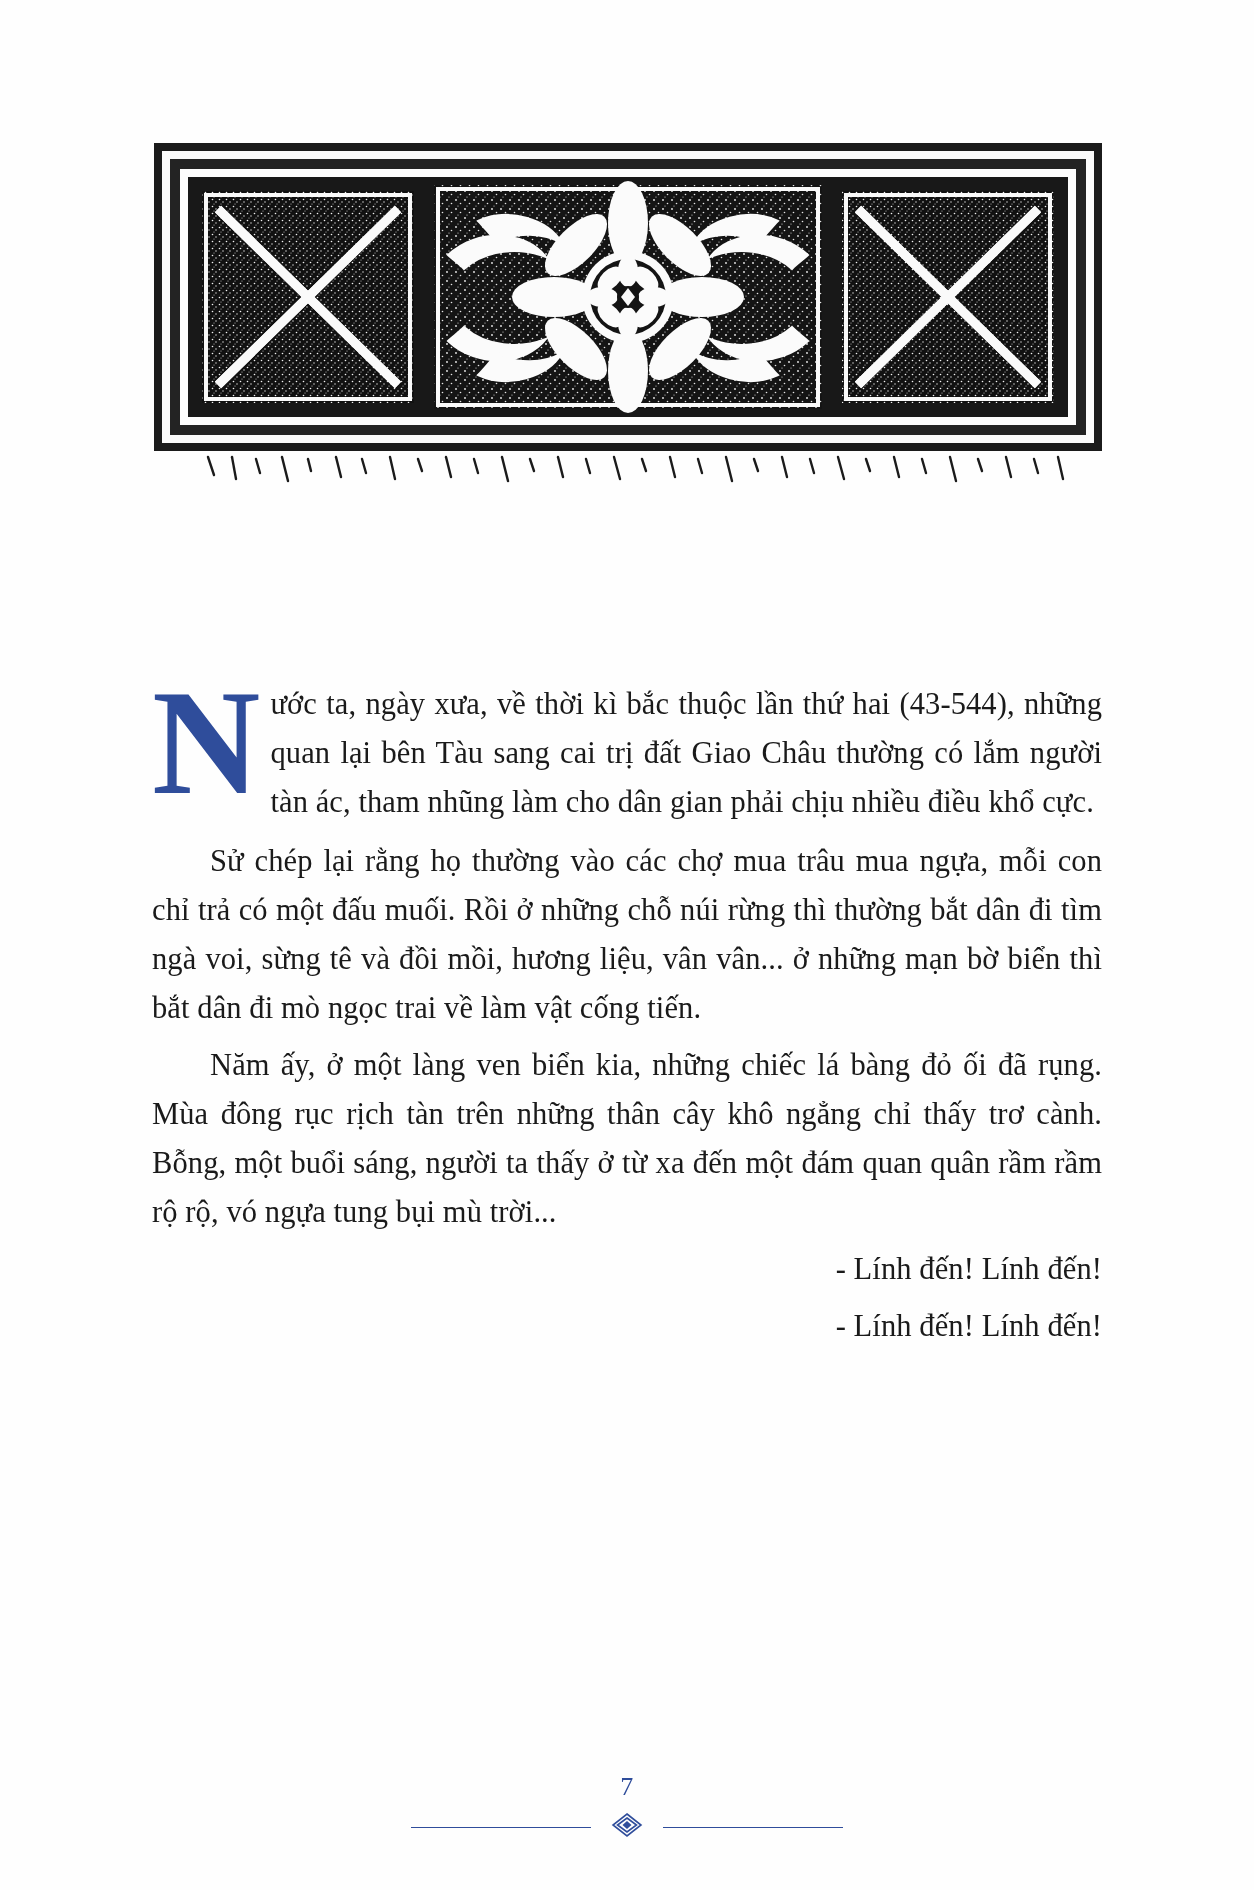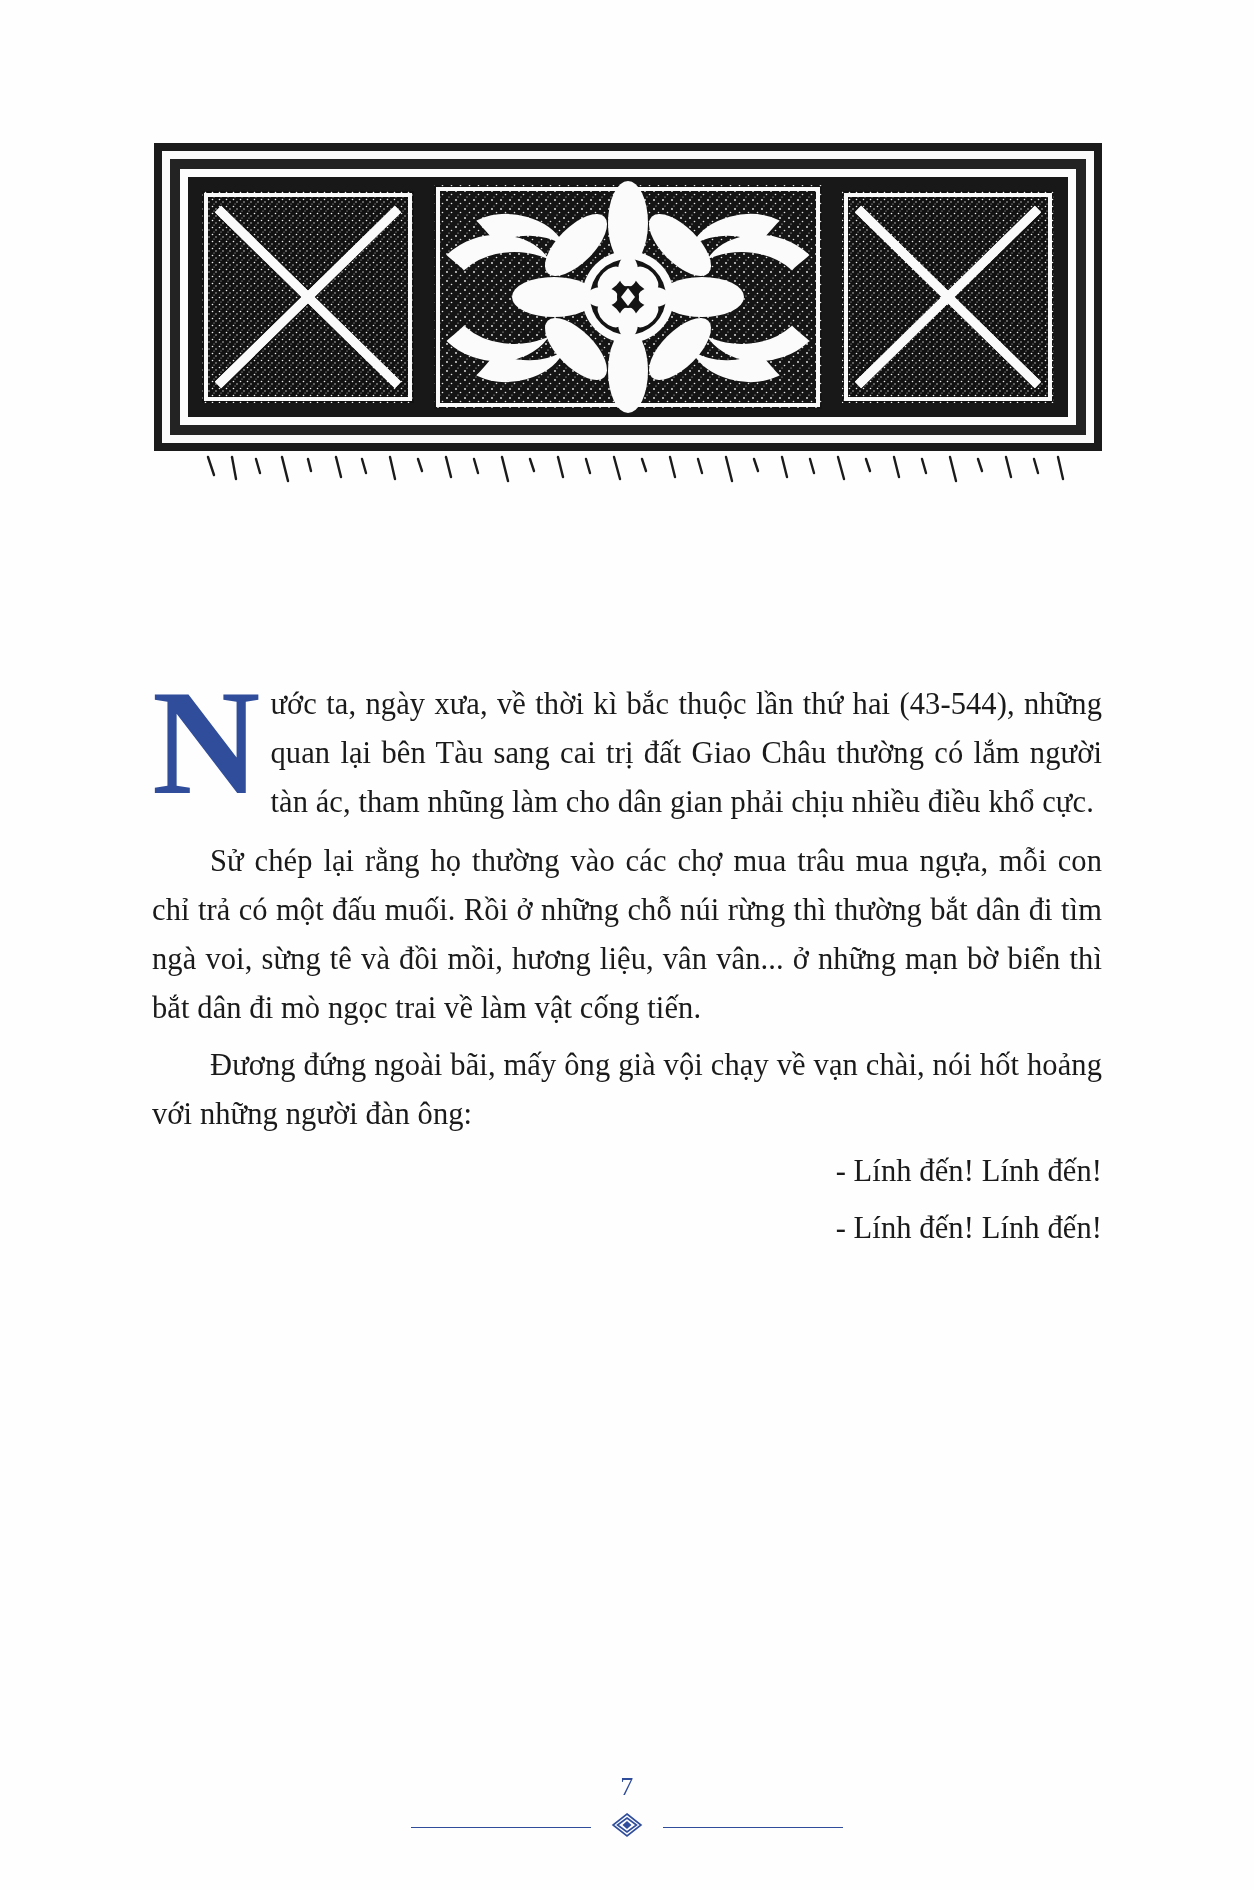--- a/index.html
+++ b/index.html
@@ -252,22 +252,22 @@
   </div>
 
   <div class="content">
 
     <p class="para first dropcap-wrap">
       <span class="dropcap">N</span><span>ước ta, ngày xưa, về thời kì bắc thuộc lần thứ hai (43-544), những quan lại bên Tàu sang cai trị đất Giao Châu thường có lắm người tàn ác, tham nhũng làm cho dân gian phải chịu nhiều điều khổ cực.</span>
     </p>
 
     <p class="para">Sử chép lại rằng họ thường vào các chợ mua trâu mua ngựa, mỗi con chỉ trả có một đấu muối. Rồi ở những chỗ núi rừng thì thường bắt dân đi tìm ngà voi, sừng tê và đồi mồi, hương liệu, vân vân... ở những mạn bờ biển thì bắt dân đi mò ngọc trai về làm vật cống tiến.</p>
 
-
-    <p class="para">Đương đứng ngoài bãi, mấy ông già vội chạy về vạn chài, nói hốt hoảng với những người đàn ông:</p>
+    <p class="para">Năm ấy, ở một làng ven biển kia, những chiếc lá bàng đỏ ối đã rụng. Mùa đông rục rịch tàn trên những thân cây khô ngẳng chỉ thấy trơ cành. Bỗng, một buổi sáng, người ta thấy ở từ xa đến một đám quan quân rầm rầm rộ rộ, vó ngựa tung bụi mù trời...</p>
+
 
     <p class="para dialogue">- Lính đến! Lính đến!</p>
 
 
     <p class="para dialogue">- Lính đến! Lính đến!</p>
 
   </div>
 
   <div class="footer">
     <div class="page-number">7</div>

